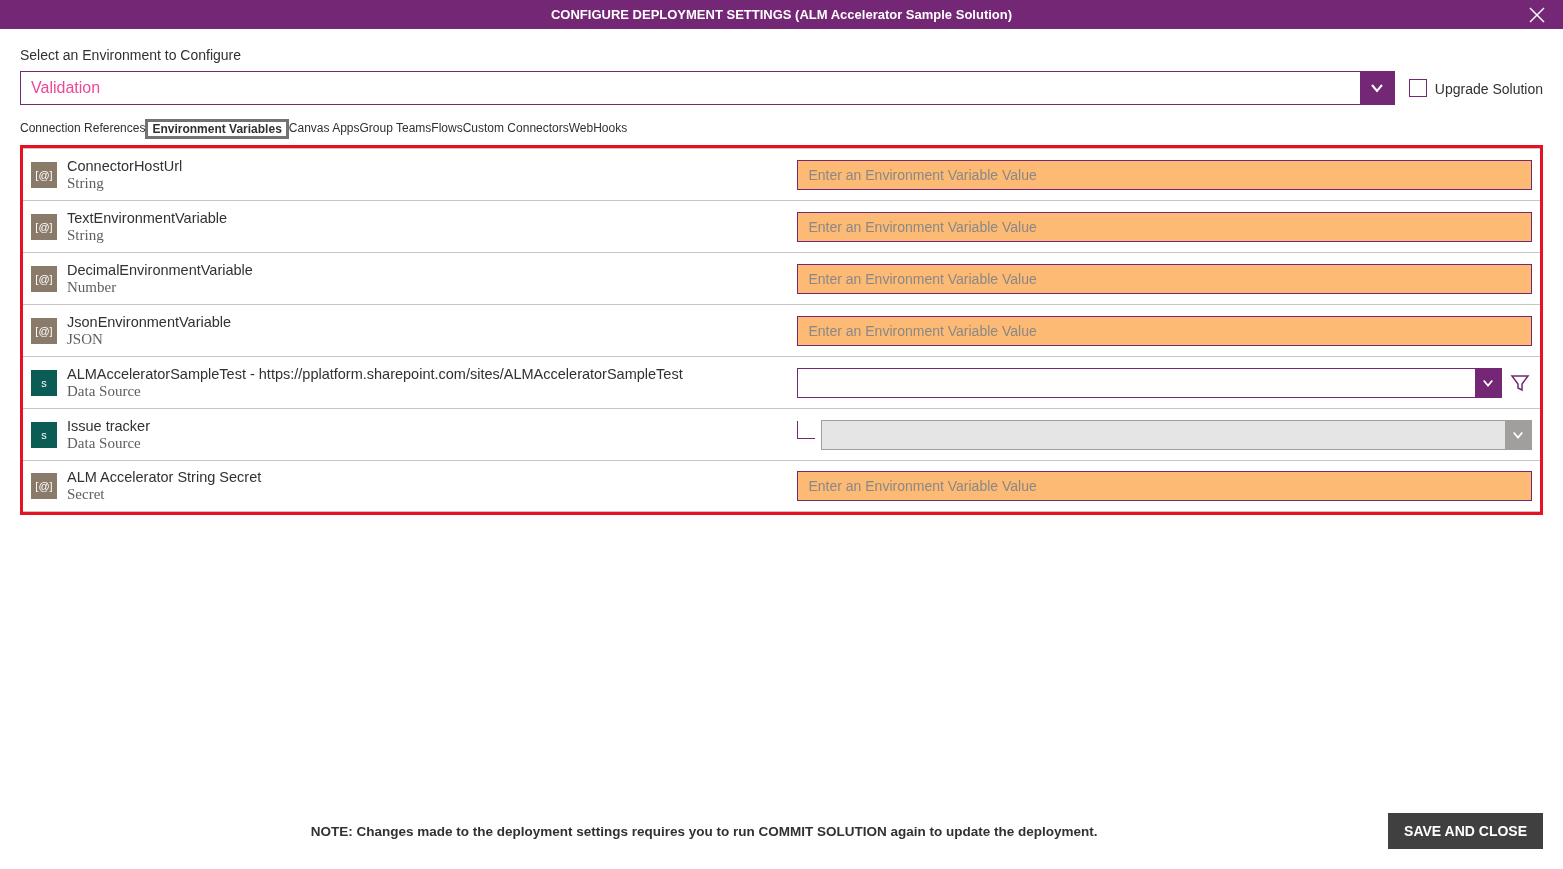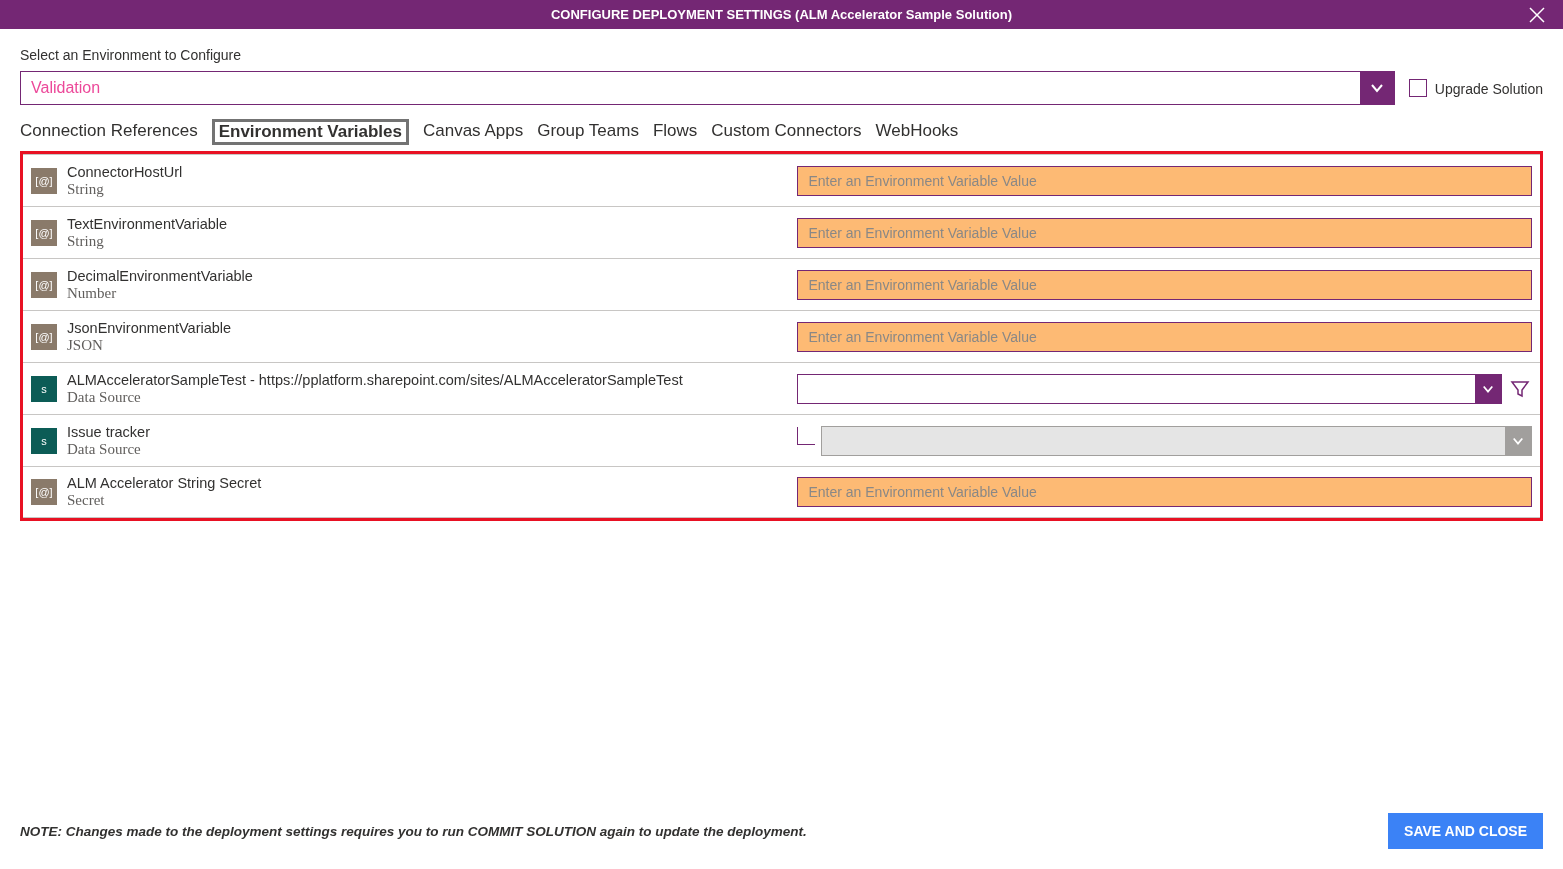--- a/index.html
+++ b/index.html
@@ -42,21 +42,21 @@
   .env-select-chev {
     width: 34px; height: 34px;
     background: #742774;
     display: flex; align-items: center; justify-content: center;
   }
   .env-select-chev svg { stroke: #fff; fill: none; stroke-width: 2; }
 
   .upgrade-box { display: flex; align-items: flex-end; gap: 8px; }
   .checkbox { width: 18px; height: 18px; border: 1.5px solid #742774; }
 
-  .tabs { display: flex; gap: 14px; padding: 0 0 6px 0; font-size: 17px; }
+  .tabs { display: flex; gap: 0; padding: 0 0 6px 0; font-size: 12px; }
   .tab { cursor: pointer; padding: 2px 0; }
   .tab.active { font-weight: 700; }
   .tab-highlight { border: 3px solid #737373; padding: 0 4px; }
 
   .panel-highlight { border: 3px solid #e81123; padding: 0; }
 
   .var-row {
     display: flex; align-items: center;
     border-top: 1px solid #c8c6c4;
     padding: 6px 8px;
@@ -113,23 +113,23 @@
     margin-bottom: 10px;
   }
 
   .footer {
     position: fixed;
     bottom: 0; left: 0; right: 0;
     padding: 16px 20px 20px 20px;
     display: flex; align-items: center;
     background: #fff;
   }
-  .footer-note { flex: 1; font-weight: 600; font-size: 13.5px; font-style: italic; }
+  .footer-note { flex: 1; text-align: center; font-weight: 600; font-size: 13.5px; }
   .save-btn {
-    background: #3b82f6; color: #fff;
+    background: #404040; color: #fff;
     border: none; padding: 10px 16px;
     font-weight: 700; font-size: 14px;
     cursor: pointer;
   }
 </style>
 </head>
 <body>
 
 <div class="header-bar">
   <span>CONFIGURE DEPLOYMENT SETTINGS (ALM Accelerator Sample Solution)</span>

